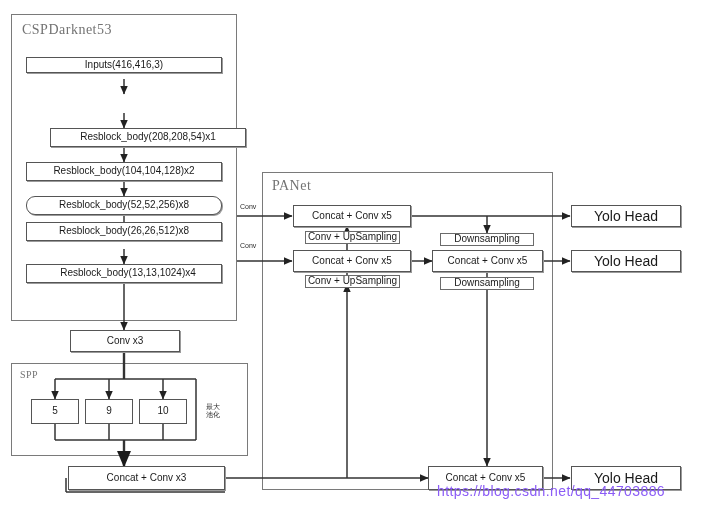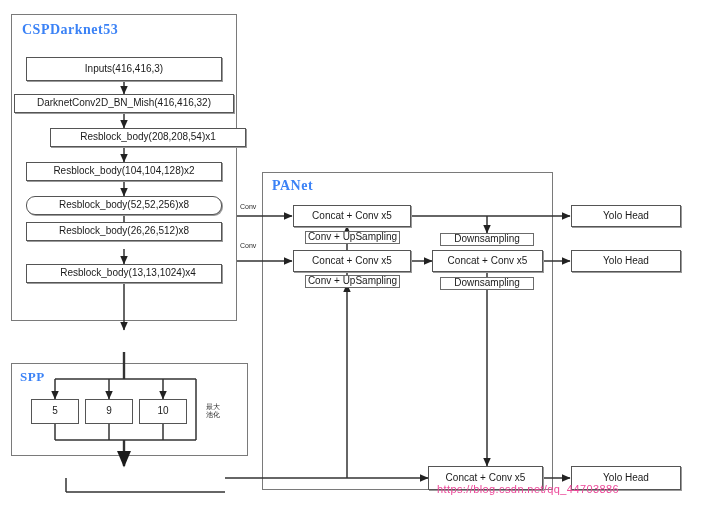--- a/index.html
+++ b/index.html
@@ -19,24 +19,23 @@
   .group-frame {
     position: absolute;
     border: 1.5px solid #7a7a7a;
     background: transparent;
     box-sizing: border-box;
   }
   .group-title {
     position: absolute;
     font-family: "Liberation Serif", serif;
     font-size: 14px;
-    color: #3b82f6;
+    color: #737373;
     letter-spacing: 0.5px;
     white-space: nowrap;
-    font-weight: bold;
   }
   
   .box {
     position: absolute;
     box-sizing: border-box;
     border: 1.5px solid #555555;
     background: #ffffff;
     display: flex;
     align-items: center;
     justify-content: center;
@@ -52,21 +51,21 @@
   }
   .box.small {
     font-size: 10px;
     border-width: 1px;
     border-color: #6b6b6b;
   }
   .box.pool {
     font-size: 10px;
   }
   .box.head {
-    font-size: 10px;
+    font-size: 14px;
     box-shadow: 1px 1px 0 0 #9a9a9a;
     text-align: right;
   }
   
   .edge-label {
     position: absolute;
     font-size: 7px;
     color: #2a2a2a;
     white-space: nowrap;
     z-index: 4;
@@ -86,22 +85,22 @@
     top: 0;
     width: 704px;
     height: 508px;
     z-index: 1;
     pointer-events: none;
   }
   .watermark {
     position: absolute;
     left: 437px;
     top: 483px;
-    font-size: 11px;
-    color: #ec4899;
+    font-size: 14px;
+    color: #8b5cf6;
     letter-spacing: 0.4px;
     white-space: nowrap;
     z-index: 6;
     font-family: "Liberation Sans", sans-serif;
   }
 </style>
 </head>
 <body>
 
 <div id="canvas">
@@ -171,43 +170,44 @@
       <line x1="487" y1="290" x2="487" y2="466" marker-end="url(#ah)"></line>
 
       <line x1="543" y1="478" x2="570" y2="478" marker-end="url(#ah)"></line>
     </g>
   </svg>
 
   <div class="group-frame" style="left:11px; top:14px; width:226px; height:307px;"></div>
   <div class="group-title" style="left:22px; top:22px;">CSPDarknet53</div>
 
   <div class="group-frame" style="left:11px; top:363px; width:237px; height:93px;"></div>
-  <div class="group-title" style="left:20px; top:369px; font-size:13px;">SPP</div>
+  <div class="group-title" style="left:20px; top:369px; font-size:10px;">SPP</div>
 
   <div class="group-frame" style="left:262px; top:172px; width:291px; height:318px;"></div>
   <div class="group-title" style="left:272px; top:178px;">PANet</div>
 
-  <div class="box main" style="left:26px; top:57px; width:196px; height:24px;">Inputs(416,416,3)</div>
-  <div class="box main" style="left:14px; top:94px; width:220px; height:19px;">DarknetConv2D_BN_Mish(416,416,32)</div>
+  <div class="box main" style="left:26px; top:57px; width:196px; height:16px;">Inputs(416,416,3)</div>
   <div class="box main" style="left:26px; top:128px; width:196px; height:19px;margin-left:24px;">Resblock_body(208,208,54)x1</div>
   <div class="box main" style="left:26px; top:162px; width:196px; height:19px;">Resblock_body(104,104,128)x2</div>
   <div class="box main" style="left:26px; top:196px; width:196px; height:19px;border-radius:9px;">Resblock_body(52,52,256)x8</div>
   <div class="box main" style="left:26px; top:222px; width:196px; height:19px;">Resblock_body(26,26,512)x8</div>
   <div class="box main" style="left:26px; top:264px; width:196px; height:19px;padding-left:8px;">Resblock_body(13,13,1024)x4</div>
 
+  <div class="box main" style="left:70px; top:330px; width:110px; height:22px;">Conv x3</div>
 
   <div class="box pool" style="left:31px; top:399px; width:48px; height:25px;">5</div>
   <div class="box pool" style="left:85px; top:399px; width:48px; height:25px;">9</div>
   <div class="box pool" style="left:139px; top:399px; width:48px; height:25px;">10</div>
 
   <div class="vtext" style="left:206px; top:403px;">
     <div>最大</div>
     <div>池化</div>
   </div>
 
+  <div class="box main" style="left:68px; top:466px; width:157px; height:24px;">Concat + Conv x3</div>
 
   <div class="edge-label" style="left:240px; top:203px;">Conv</div>
   <div class="edge-label" style="left:240px; top:242px;">Conv</div>
 
   <div class="box main" style="left:293px; top:205px; width:118px; height:22px;">Concat + Conv x5</div>
   <div class="box small" style="left:305px; top:231px; width:95px; height:13px;">Conv + UpSampling</div>
 
   <div class="box main" style="left:293px; top:250px; width:118px; height:22px;">Concat + Conv x5</div>
   <div class="box small" style="left:305px; top:275px; width:95px; height:13px;">Conv + UpSampling</div>
 

